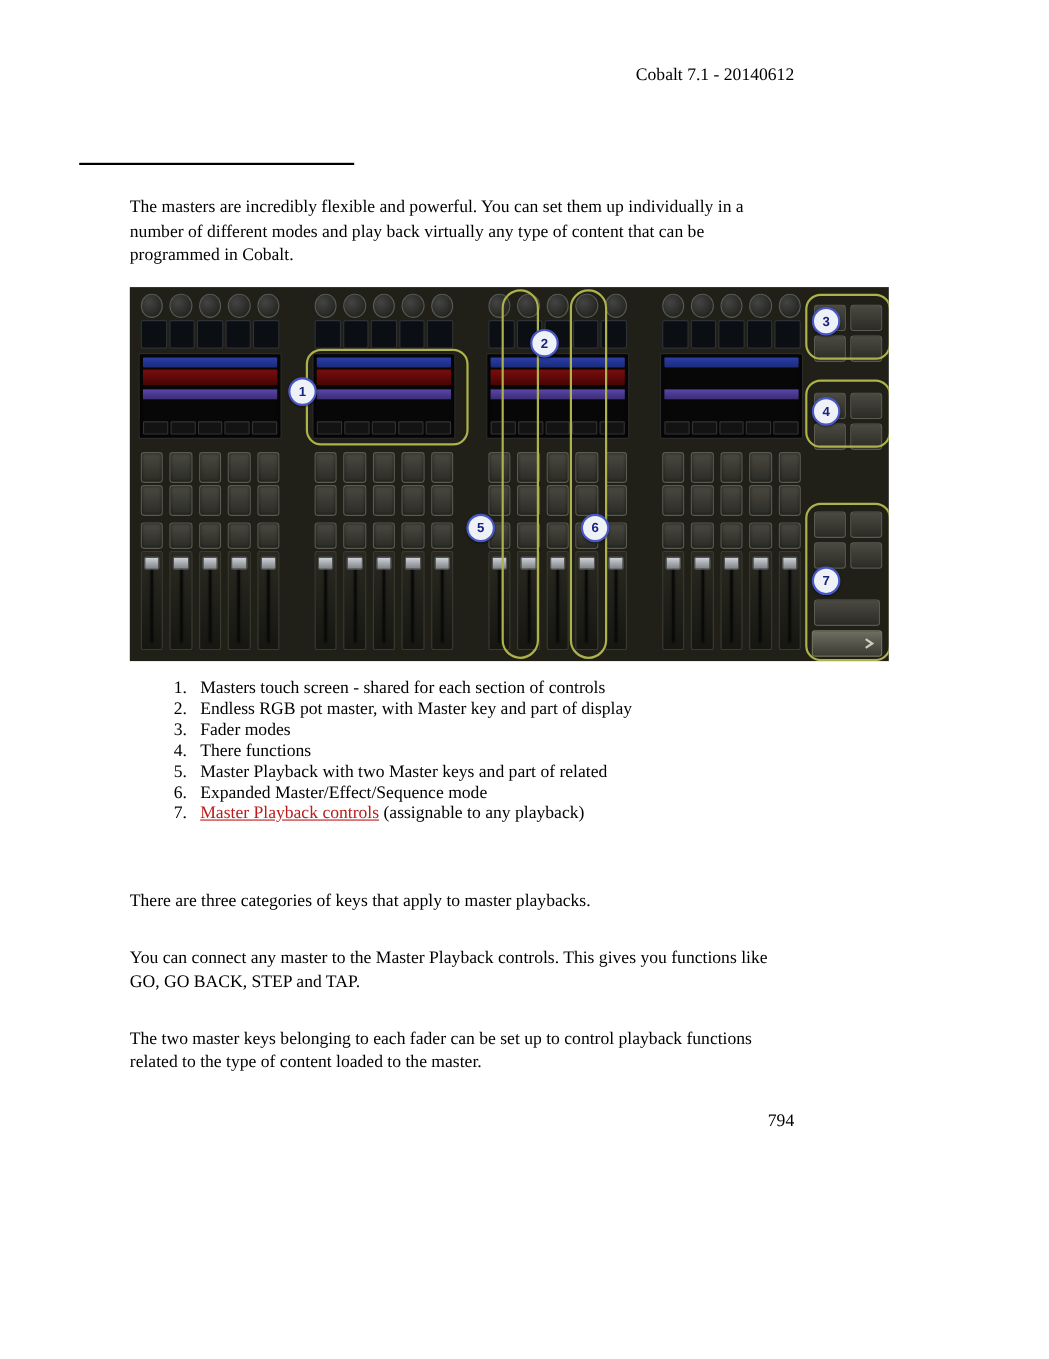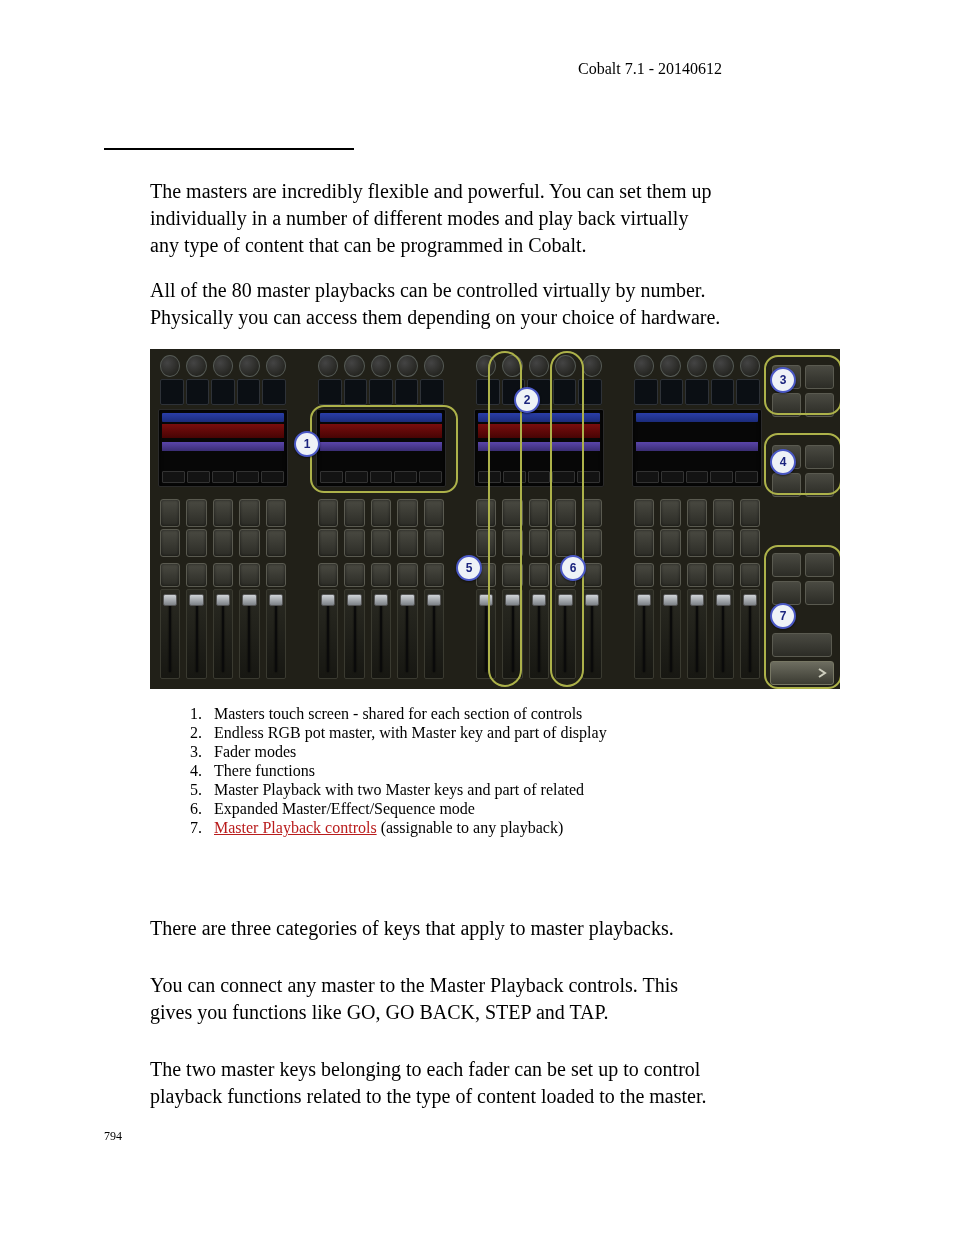--- a/index.html
+++ b/index.html
@@ -7,41 +7,41 @@
     padding: 0;
     background: #fff;
     font-family: "Times New Roman", Times, serif;
     font-size: 16px;
     color: #000;
   }
   .page {
     box-sizing: border-box;
     width: 792px;
     min-height: 1235px;
-    padding: 60px 70px 40px 104px;
+    padding: 60px 70px 40px 72px;
     position: relative;
   }
   .header-line {
     text-align: right;
     font-size: 16px;
     margin-bottom: 70px;
   }
   .rule {
     border: none;
     border-top: 2px solid #000;
     width: 250px;
     margin: 0 0 28px 0;
   }
   .content {
     padding-left: 46px;
   }
   p {
     margin: 0 0 18px 0;
     line-height: 1.35;
-    font-size: 20px;
+    font-size: 16px;
   }
   a.link {
     color: #b91c1c;
     text-decoration: underline;
   }
   ol.numbered {
     margin: 8px 0 18px 0;
     padding-left: 56px;
   }
   ol.numbered li {
@@ -50,23 +50,23 @@
   }
   ul.bulleted {
     list-style: disc;
     margin: 0 0 18px 0;
     padding-left: 100px;
   }
   ul.bulleted li {
     padding-left: 6px;
   }
   .page-number {
-    text-align: left;
-    font-size: 12px;
-    margin-top: 19px;
+    text-align: right;
+    font-size: 16px;
+    margin-top: 34px;
   }
 
   
   .figure {
     width: 690px;
     height: 340px;
     background: #212018;
     margin: 6px 0 16px 0;
     position: relative;
     overflow: hidden;
@@ -162,21 +162,20 @@
 
 <div class="page">
 
   <div class="header-line">Cobalt 7.1 - 20140612</div>
 
   <hr class="rule">
 
   <div class="content">
 
     <p>The masters are incredibly flexible and powerful. You can set them up individually in a number of different modes and play back virtually any type of content that can be programmed in Cobalt.</p>
-    <p>All of the 80 master playbacks can be controlled virtually by number. Physically you can access them depending on your choice of hardware.</p>
 
     <div class="figure">
 
       <div class="bank" style="left: 8px; top: 0px; height: 340px;">
           <div class="encrow">
             <div class="enc"></div>
             <div class="enc"></div>
             <div class="enc"></div>
             <div class="enc"></div>
             <div class="enc"></div>
@@ -486,21 +485,21 @@
       <li>Endless RGB pot master, with Master key and part of display</li>
       <li>Fader modes</li>
       <li>There functions</li>
       <li>Master Playback with two Master keys and part of related</li>
       <li>Expanded Master/Effect/Sequence mode</li>
       <li>
         <a href="#" class="link">Master Playback controls</a><span> (assignable to any playback)</span>
       </li>
     </ol>
 
-    <p style="margin-top:78px">There are three categories of keys that apply to master playbacks.</p>
+    <p style="margin-top:60px">There are three categories of keys that apply to master playbacks.</p>
     <p style="margin-top:30px">You can connect any master to the Master Playback controls. This gives you functions like GO, GO BACK, STEP and TAP.</p>
     <p style="margin-top:30px">The two master keys belonging to each fader can be set up to control playback functions related to the type of content loaded to the master.</p>
 
 
   </div>
 
   <div class="page-number">794</div>
 </div>
 
 </body></html>

